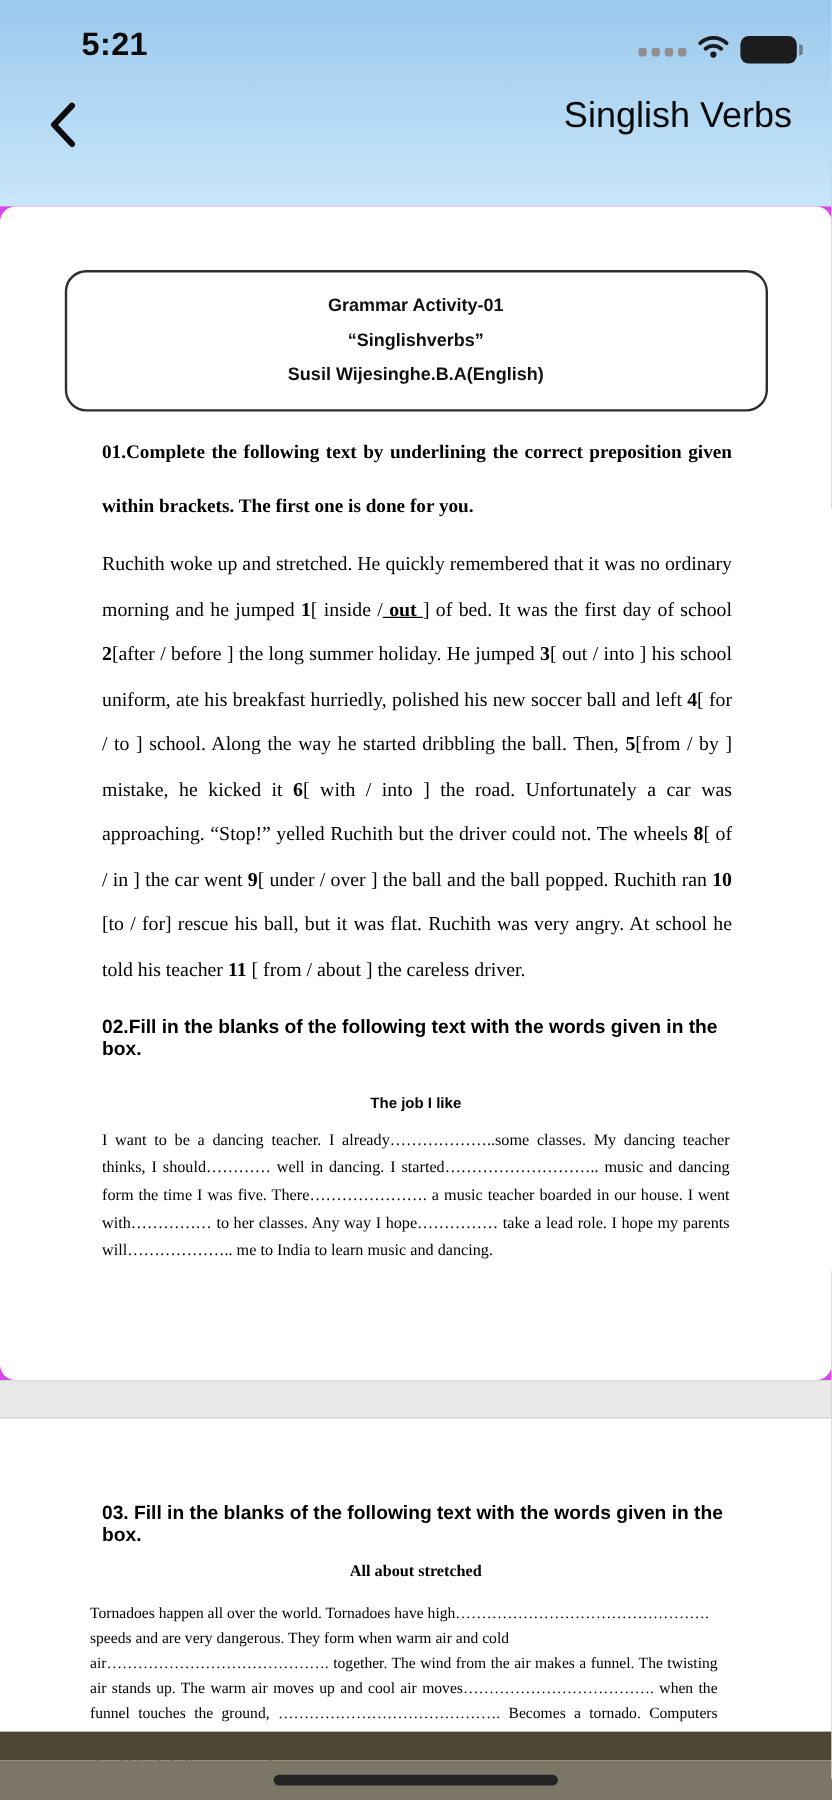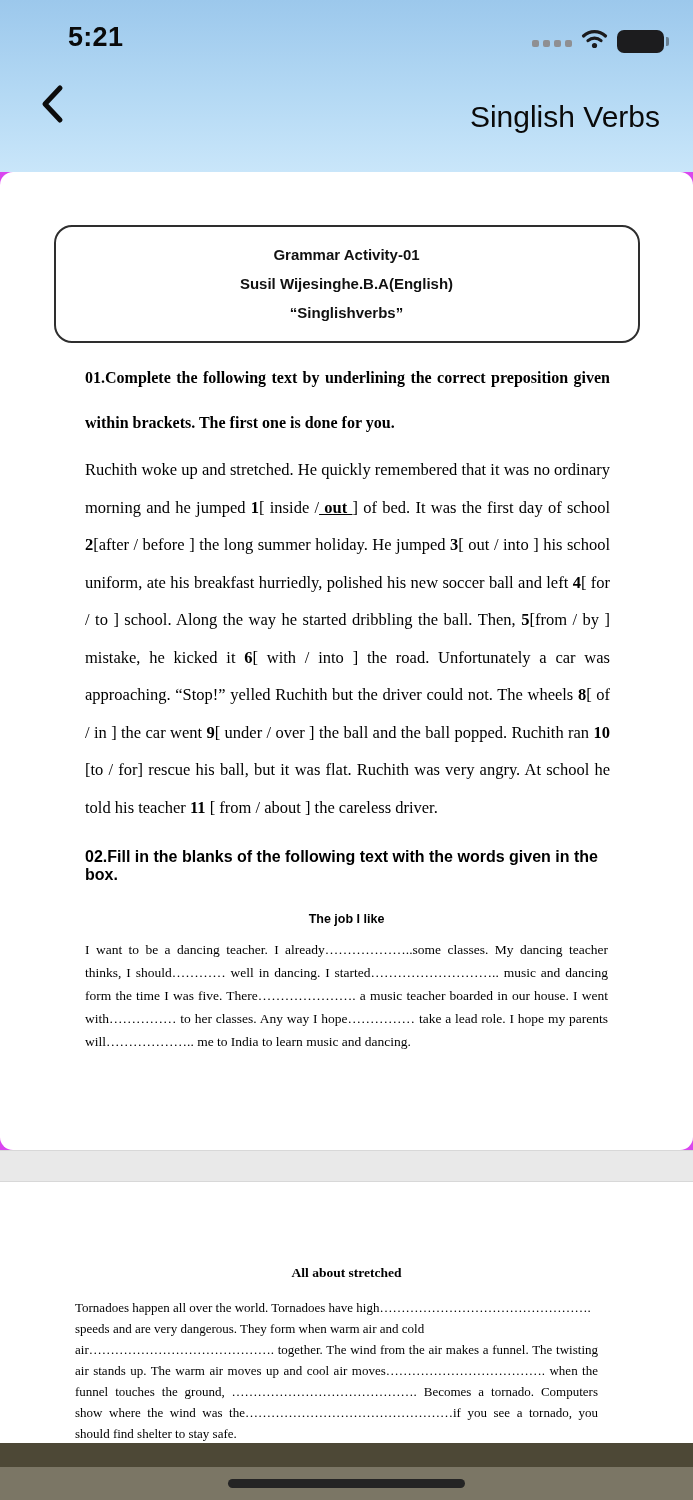--- a/index.html
+++ b/index.html
@@ -31,21 +31,21 @@
   }
   .battery::after {
     content:""; position:absolute; right:-5px; top:7px; width:3px; height:9px;
     border-radius:0 2px 2px 0; background:rgba(28,28,30,.45);
   }
   .back-button {
     position:absolute; left:30px; top:80px; width:44px; height:50px;
     background:none; border:none; cursor:pointer; display:flex; align-items:center; justify-content:center;
   }
   .nav-title {
-    position:absolute; right:33px; top:100px;
+    position:absolute; right:33px; top:80px;
     font-size:30px; font-weight:400; color:#0a0a0a;
   }
 
   
   .doc-area { position:relative; }
   .page1 { background:#fff; height:978px; overflow:hidden;border-radius:13px; }
   .page2 { background:#fff; height:318px; overflow:hidden; padding-top:71px; }
   .page-separator {
     height:32px; background:#e9e9e9;
     border-top:1px solid #d8d8d8; border-bottom:1px solid #d8d8d8;
@@ -144,38 +144,39 @@
     </button>
     <div class="nav-title">Singlish Verbs</div>
   </header>
 
   <main class="doc-area">
 
     <section class="page1">
 
       <div class="header-box">
         <div class="hb-line">Grammar Activity-01</div>
+        <div class="hb-line">“Singlishverbs”</div>
         <div class="hb-line">Susil Wijesinghe.B.A(English)</div>
-        <div class="hb-line">“Singlishverbs”</div>
       </div>
 
       <div class="s1-heading">01.Complete the following text by underlining the correct preposition given within brackets.  The first one is done for you.</div>
 
       <p class="para1"><span>Ruchith woke up and stretched. He quickly remembered that it was no ordinary morning and he jumped </span><span class="b">1</span><span>[ inside  /</span><span class="b u"> out </span><span> ] of bed. It was the first day of school </span><span class="b">2</span><span>[after / before ] the long summer holiday. He jumped </span><span class="b">3</span><span>[ out / into ] his school uniform, ate his breakfast hurriedly, polished his new soccer ball and left </span><span class="b">4</span><span>[ for / to ] school. Along the way he started dribbling the ball. Then, </span><span class="b">5</span><span>[from / by ] mistake, he kicked it </span><span class="b">6</span><span>[ with / into ] the road. Unfortunately a car was approaching. “Stop!” yelled Ruchith but the driver could not. The wheels </span><span class="b">8</span><span>[ of / in ] the car went </span><span class="b">9</span><span>[ under / over ] the ball and the ball popped. Ruchith ran </span><span class="b">10</span><span> [to / for] rescue his ball, but it was flat. Ruchith was very angry. At school he told his teacher </span><span class="b">11</span><span> [ from / about ] the careless driver.</span></p>
 
       <div class="s2-heading">02.Fill in the blanks of the following text with the words given in the box.</div>
       <div class="s2-subtitle">The job I like</div>
       <p class="para2">I want to be a dancing teacher. I already………………..some classes. My dancing teacher thinks, I should………… well in dancing. I started……………………….. music and dancing form the time I was five. There…………………. a music teacher boarded in our house. I went with…………… to her classes. Any way I hope…………… take a lead role. I hope my parents will……………….. me to India to learn music and dancing.</p>
 
 
     </section>
 
     <div class="page-separator"></div>
 
     <section class="page2">
+      <div class="s3-heading">03. Fill in the blanks of the following text with the words given in the box.</div>
       <div class="s3-subtitle">All about stretched</div>
       <p class="para3">Tornadoes happen all over the world. Tornadoes have high………………………………………….
 speeds and are very dangerous. They form when warm air and cold
 air……………………………………. together. The wind from the air makes a funnel. The twisting air stands up. The warm air moves up and cool air moves………………………………. when the funnel touches the ground, ……………………………………. Becomes a tornado. Computers show where the wind was the…………………………………………if you see a tornado, you should find shelter to stay safe.</p>
     </section>
 
   </main>
 
   <div class="bottom-bar">
     <div class="bottom-strip-top"></div>

